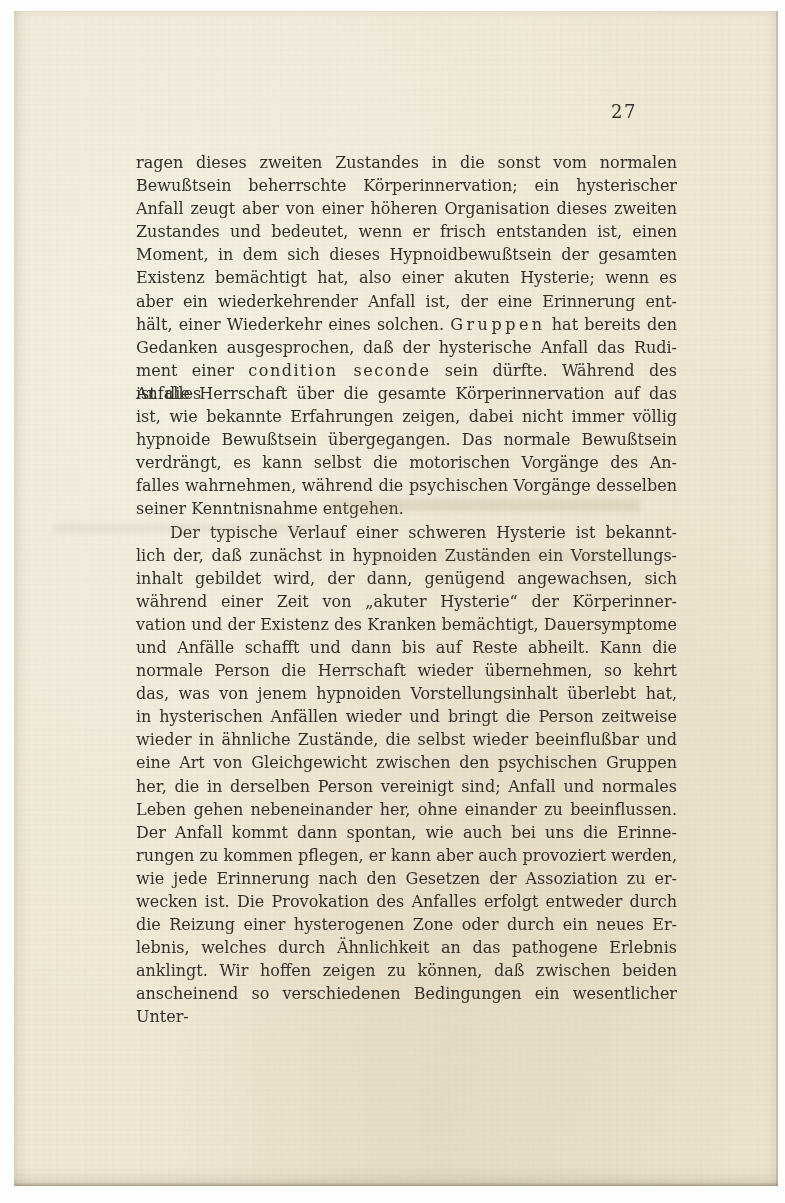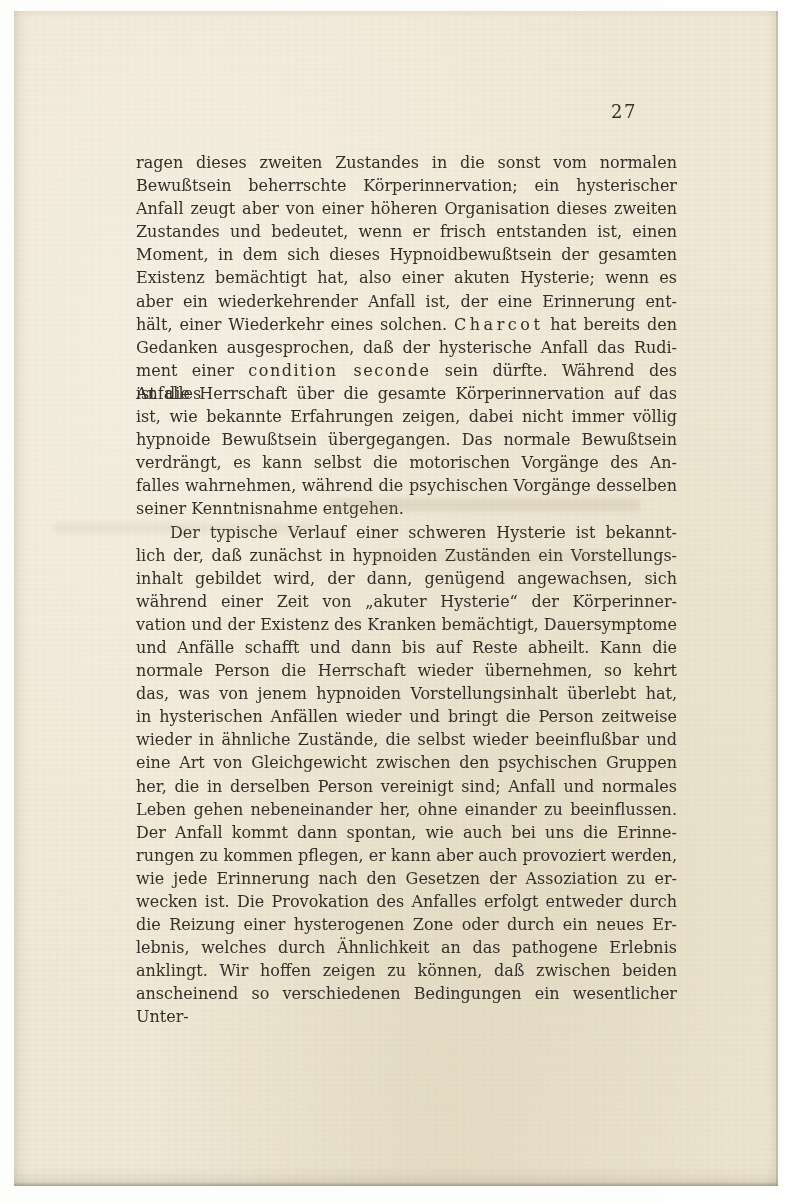--- a/index.html
+++ b/index.html
@@ -103,21 +103,21 @@
 
     <div class="text-block" id="text-block">
         <div class="paragraph">
           <div class="line">ragen dieses zweiten Zustandes in die sonst vom normalen</div>
           <div class="line">Bewußtsein beherrschte Körperinnervation; ein hysterischer</div>
           <div class="line">Anfall zeugt aber von einer höheren Organisation dieses zweiten</div>
           <div class="line">Zustandes und bedeutet, wenn er frisch entstanden ist, einen</div>
           <div class="line">Moment, in dem sich dieses Hypnoidbewußtsein der gesamten</div>
           <div class="line">Existenz bemächtigt hat, also einer akuten Hysterie; wenn es</div>
           <div class="line">aber ein wiederkehrender Anfall ist, der eine Erinnerung ent-</div>
-          <div class="line">hält, einer Wiederkehr eines solchen. <span class="letterspaced">Charcot</span> hat bereits den</div>
+          <div class="line">hält, einer Wiederkehr eines solchen. <span class="letterspaced">Gruppen</span> hat bereits den</div>
           <div class="line">Gedanken ausgesprochen, daß der hysterische Anfall das Rudi-</div>
           <div class="line">ment einer <span class="letterspaced-light">condition seconde</span> sein dürfte. Während des Anfalles</div>
           <div class="line">ist die Herrschaft über die gesamte Körperinnervation auf das</div>
           <div class="line">ist, wie bekannte Erfahrungen zeigen, dabei nicht immer völlig</div>
           <div class="line">hypnoide Bewußtsein übergegangen. Das normale Bewußtsein</div>
           <div class="line">verdrängt, es kann selbst die motorischen Vorgänge des An-</div>
           <div class="line">falles wahrnehmen, während die psychischen Vorgänge desselben</div>
           <div class="line flush">seiner Kenntnisnahme entgehen.</div>
         </div>
         <div class="paragraph">

